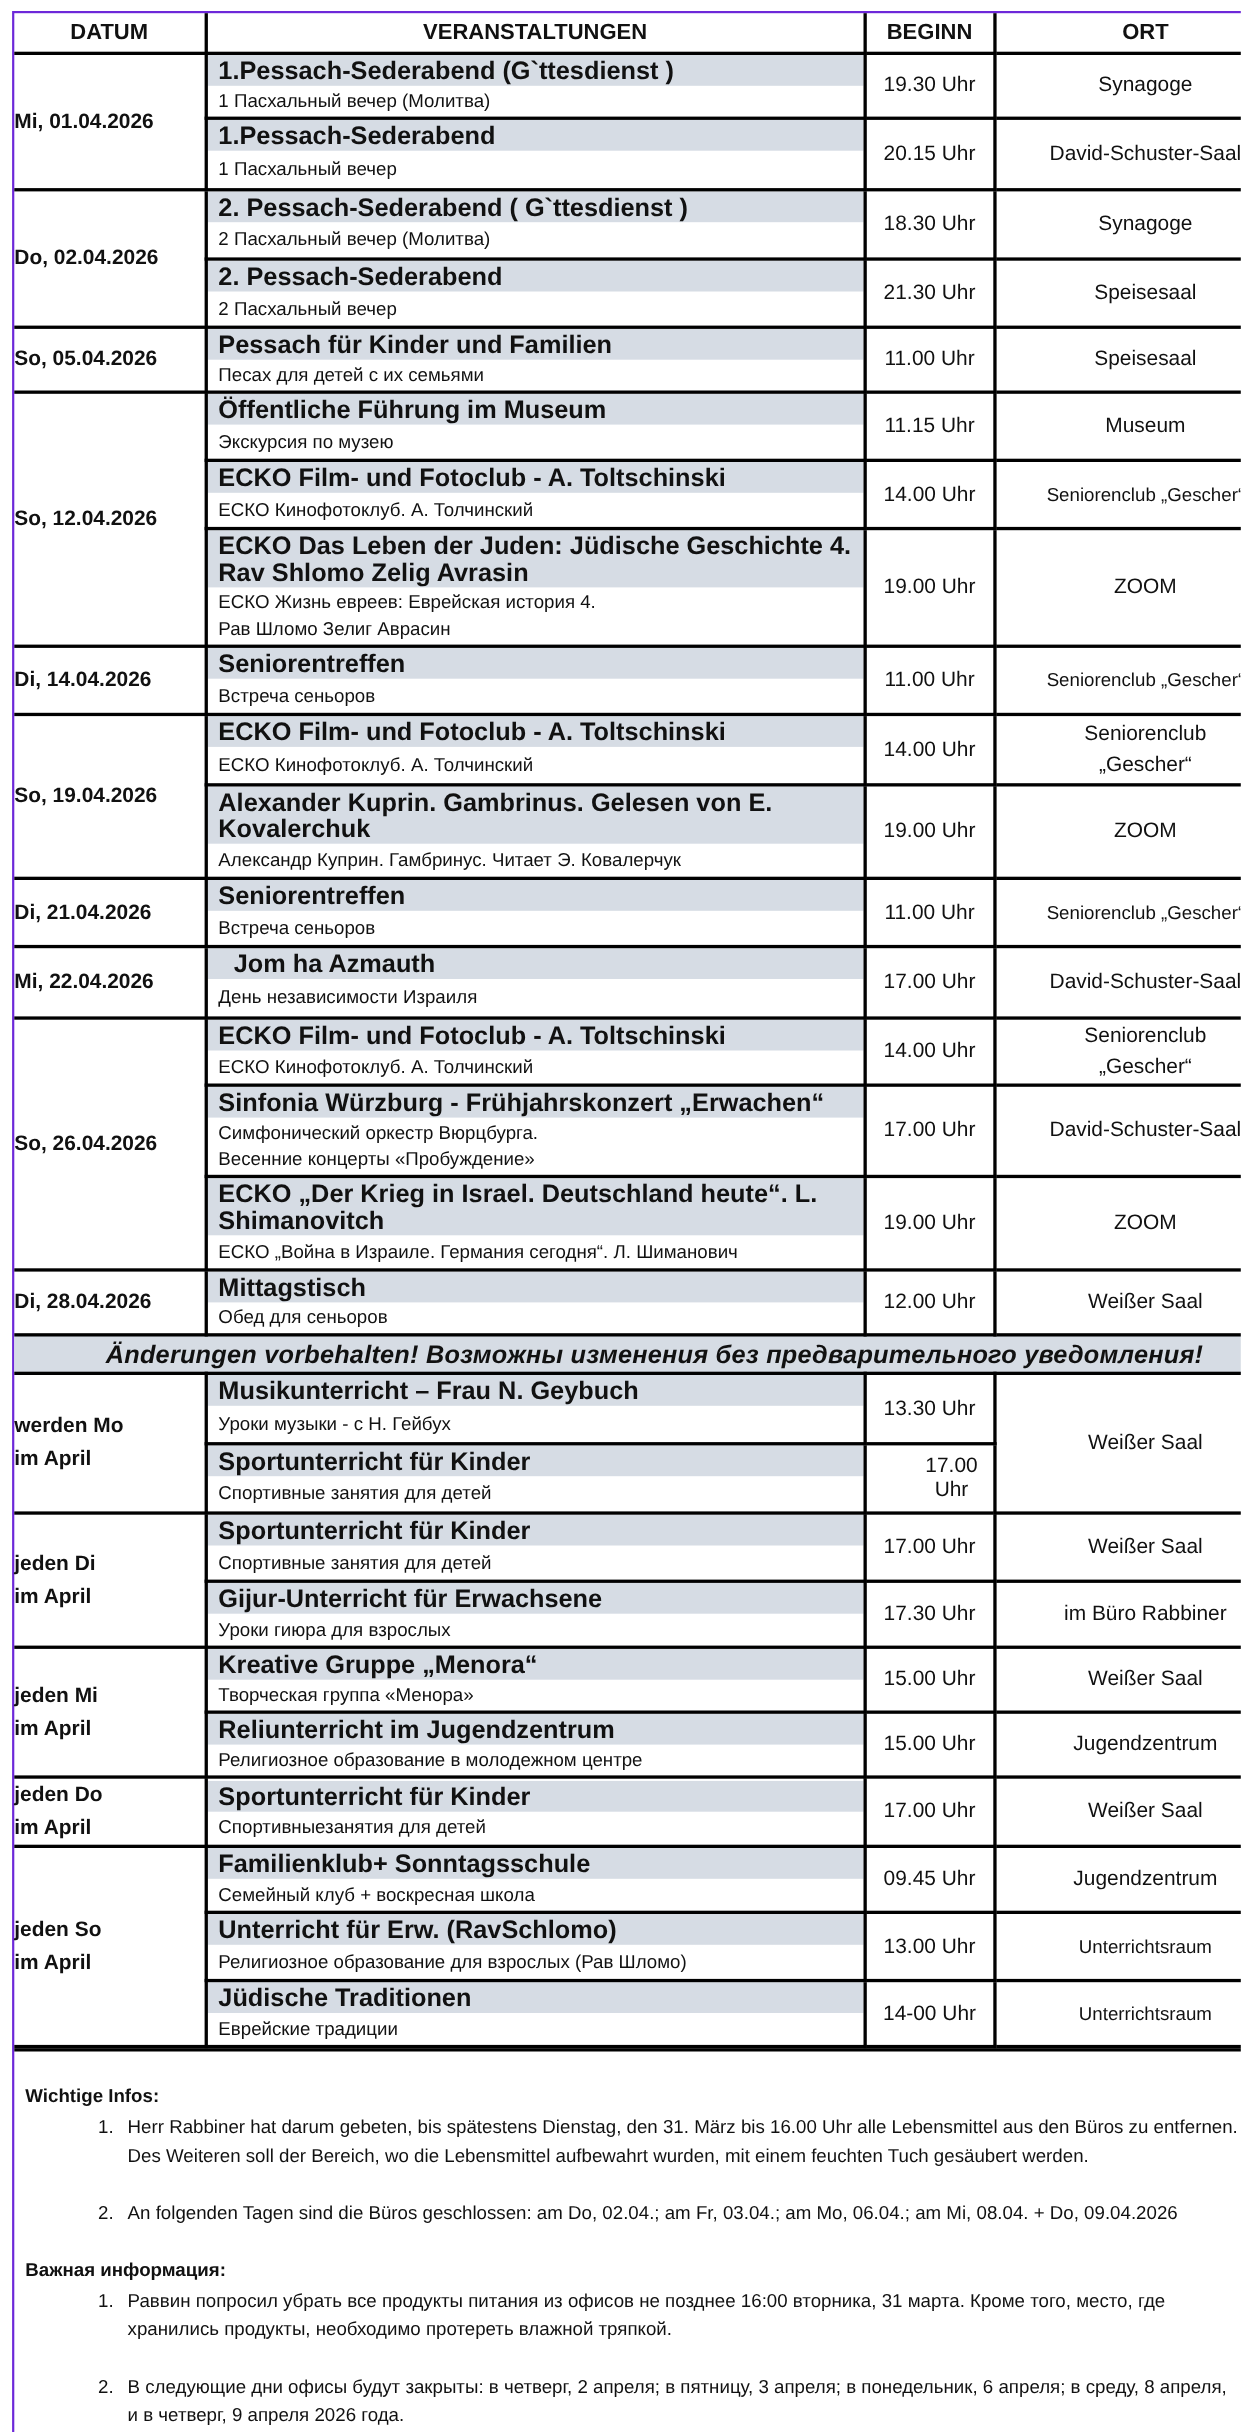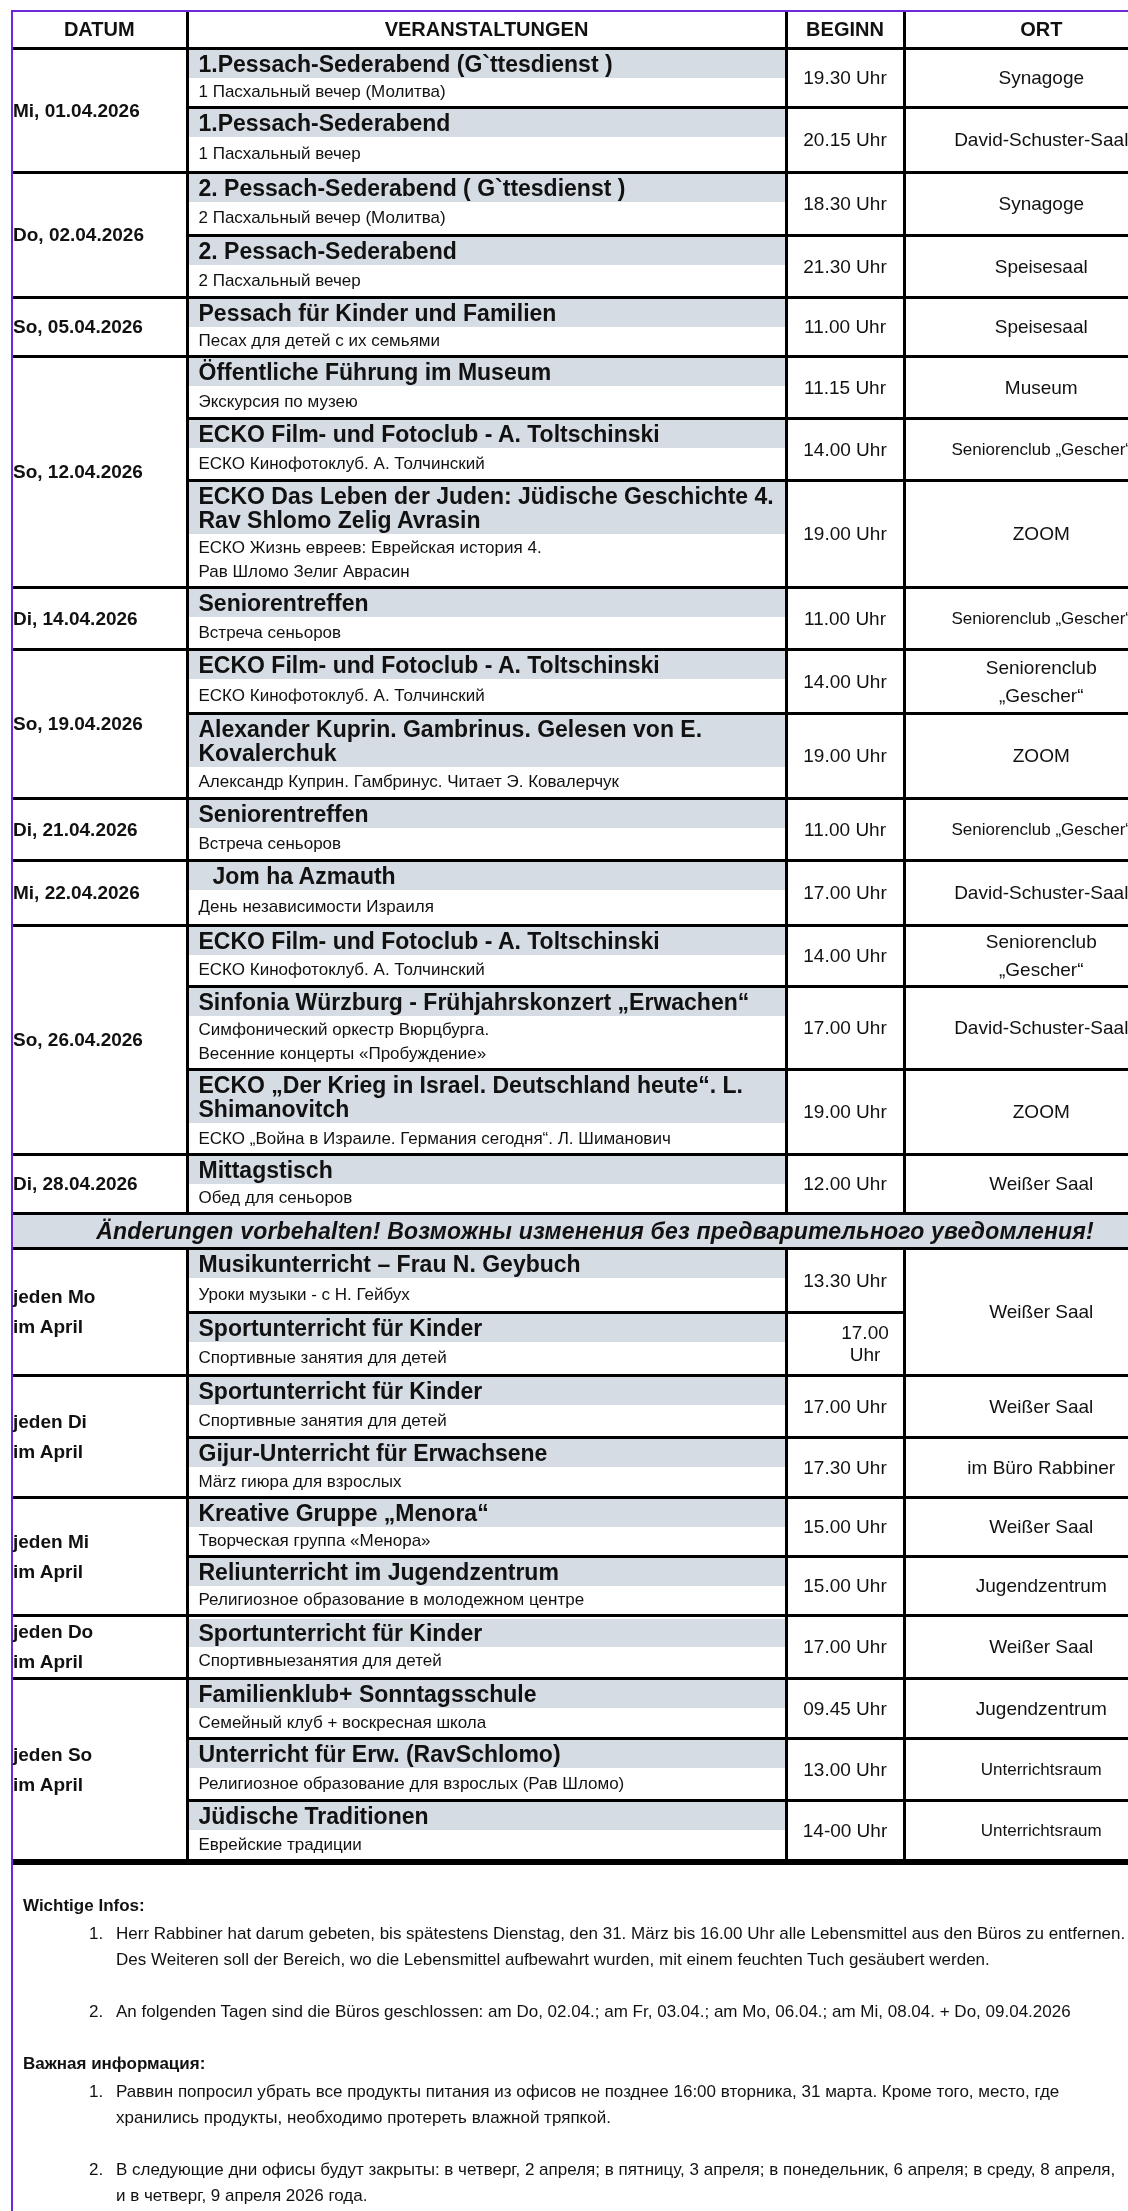--- a/index.html
+++ b/index.html
@@ -263,21 +263,21 @@
             </div>
           </td>
           <td class="time">12.00 Uhr</td>
           <td class="place">Weißer Saal</td>
         </tr>
         <tr class="banner">
           <td colspan="4">Änderungen vorbehalten!    Возможны изменения без предварительного уведомления!</td>
         </tr>
         <tr>
           <td class="date recurring" rowspan="2">
-            <div>jeden Mo</div>
+            <div>werden Mo</div>
             <div>im April</div>
           </td>
           <td class="event" style="height: 61px;">
             <div class="ev-de" style="padding-top: 2px;">
               <div>Musikunterricht – Frau N. Geybuch</div>
             </div>
             <div class="ev-ru" style="padding-top: 4.5px; padding-bottom: 4.5px;">
               <div>Уроки музыки - с Н. Гейбух</div>
             </div>
           </td>
@@ -310,21 +310,21 @@
           </td>
           <td class="time">17.00 Uhr</td>
           <td class="place">Weißer Saal</td>
         </tr>
         <tr>
           <td class="event" style="height: 57px;">
             <div class="ev-de" style="padding-top: 2px;">
               <div>Gijur-Unterricht für Erwachsene</div>
             </div>
             <div class="ev-ru" style="padding-top: 2.5px; padding-bottom: 2.5px;">
-              <div>März гиюра для взрослых</div>
+              <div>Уроки гиюра для взрослых</div>
             </div>
           </td>
           <td class="time">17.30 Uhr</td>
           <td class="place">im Büro Rabbiner</td>
         </tr>
         <tr>
           <td class="date recurring" rowspan="2">
             <div>jeden Mi</div>
             <div>im April</div>
           </td>

